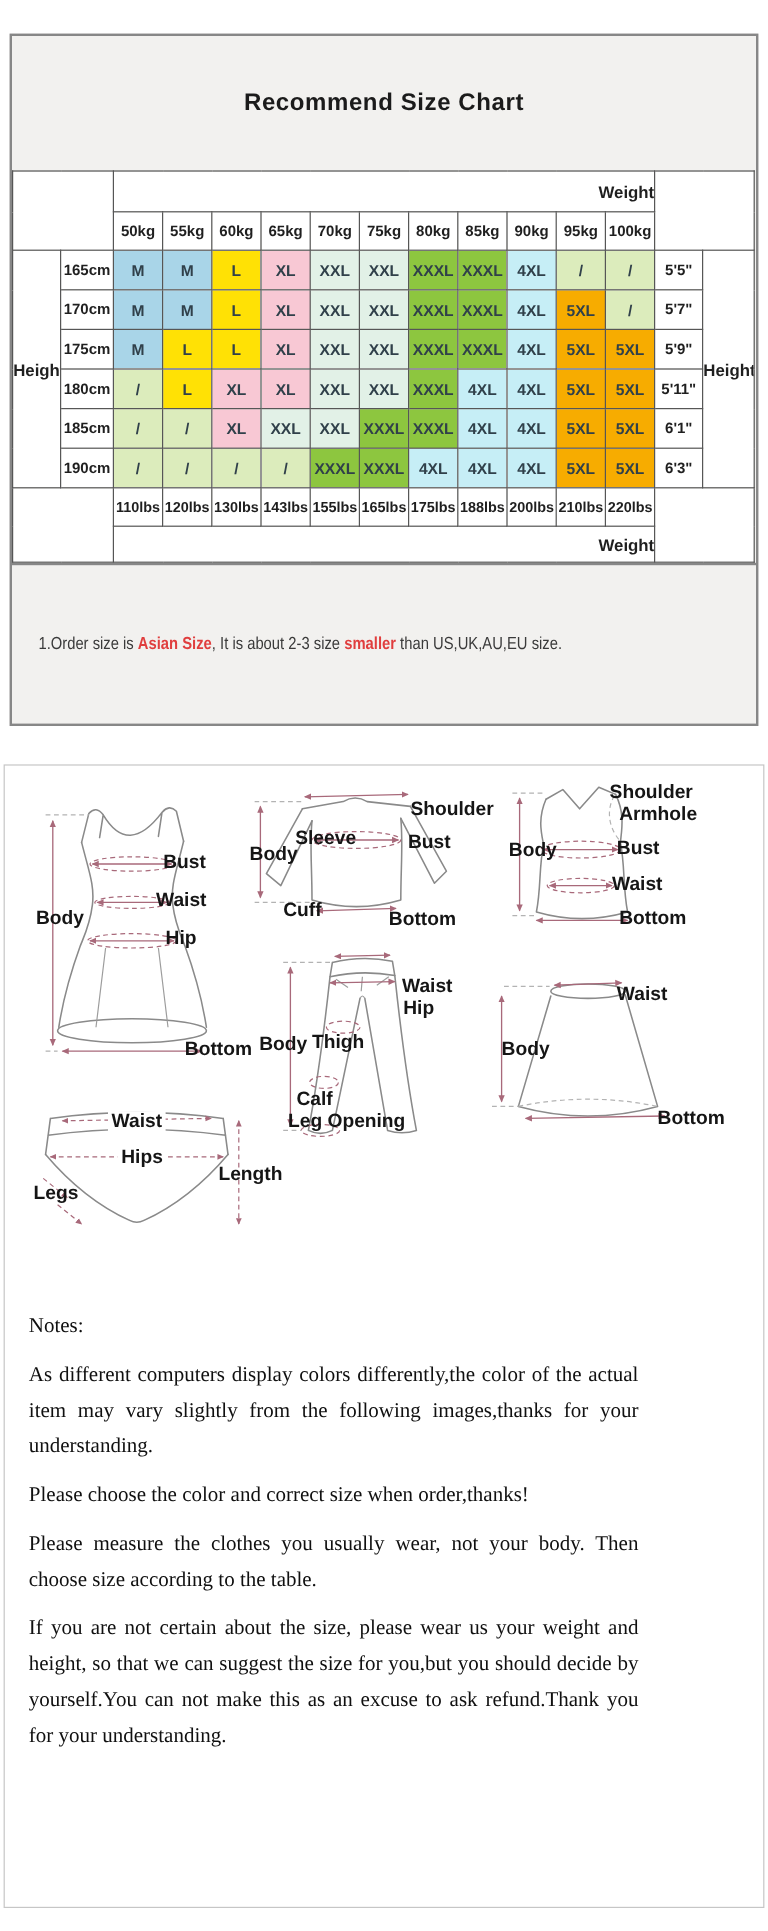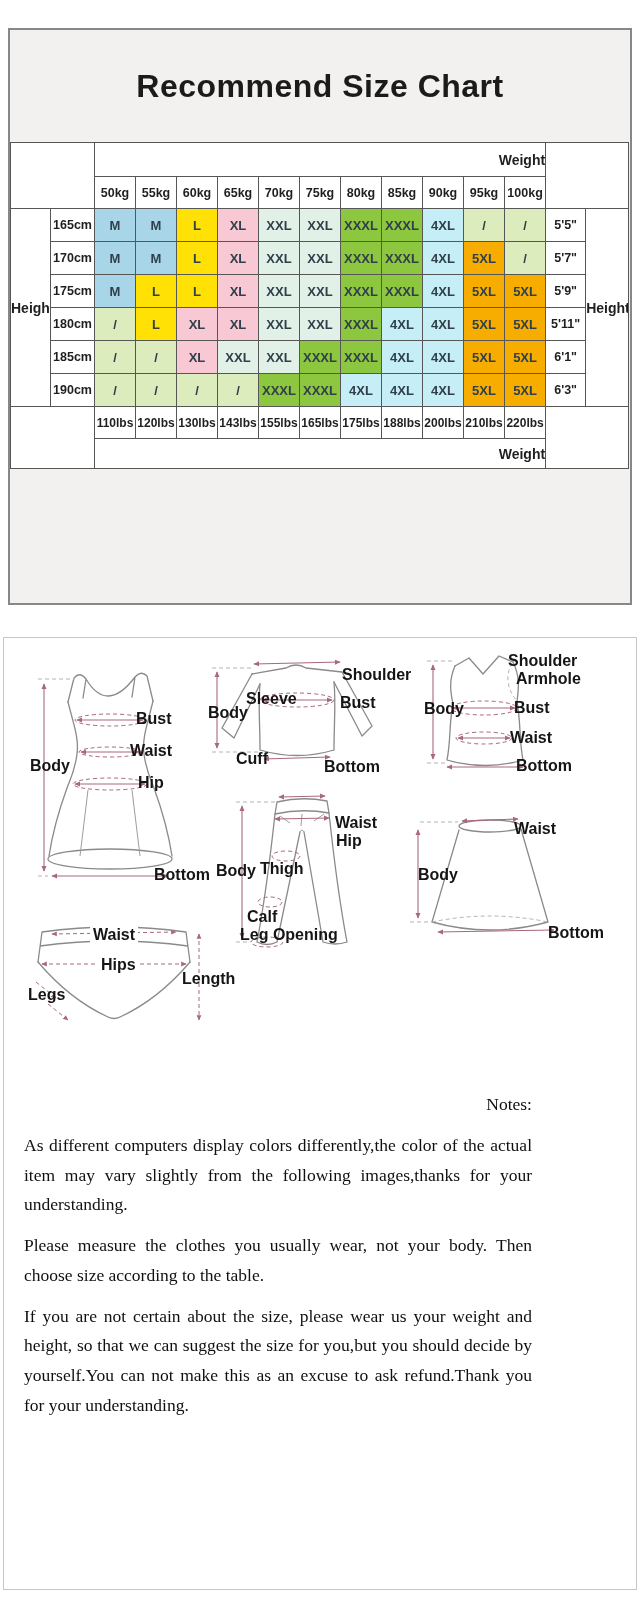--- a/index.html
+++ b/index.html
@@ -2,21 +2,21 @@
 <html><head>
 <meta charset="utf-8">
 <style>
   html,body{margin:0;padding:0;background:#fff;}
   .page{position:relative;width:640px;height:1609px;background:#fff;font-family:"Liberation Sans",sans-serif;overflow:hidden;}
 
   
   .top-box{position:absolute;left:8px;top:28px;width:624px;height:577px;box-sizing:border-box;
            border:2px solid #878787;background:#f2f1ef;display:flex;flex-direction:column;}
   .title{height:112px;display:flex;align-items:center;justify-content:center;
-         font-size:32px;font-weight:bold;color:#1b1b1b;letter-spacing:.5px;}
+         font-size:20px;font-weight:bold;color:#1b1b1b;letter-spacing:.5px;}
   #size-table{border-collapse:collapse;table-layout:fixed;width:618px;}
   #size-table td{border:1px solid #565656;text-align:center;vertical-align:middle;
                  font-size:13px;color:#222;background:#fff;padding:0;overflow:hidden;white-space:nowrap;}
   #size-table td.head{font-weight:bold;font-size:12.5px;color:#1f1f1f;}
   #size-table td.wh{font-size:14px;text-align:right;}
   #size-table td.hh{font-size:14px;}
   #size-table td.lbs{font-size:12px;}
   #size-table td.size{font-weight:bold;font-size:13px;color:#30404a;}
   .notes-rows{flex:1;display:flex;flex-direction:column;}
   .note-row{flex:1;display:flex;align-items:center;padding-left:22px;
@@ -34,21 +34,21 @@
   .m{fill:none;stroke:#a8697a;stroke-width:1.1;}
   .md{fill:none;stroke:#a8697a;stroke-width:1;stroke-dasharray:4 3;}
   .gd{fill:none;stroke:#b3b3b3;stroke-width:1;stroke-dasharray:4 3;}
   .dl{position:absolute;font-weight:bold;font-size:16px;color:#151515;white-space:nowrap;}
   .dl.bg{background:#fff;padding:0 3px;}
 
   
   .bottom-text{position:absolute;left:20px;top:452px;width:508px;
                font-family:"Liberation Serif",serif;font-size:17.5px;line-height:1.7;color:#101010;}
   .bottom-text p{margin:0 0 11px 0;text-align:justify;}
-  .bottom-text p.nh{text-align:right;}
+  .bottom-text p.nh{text-align:left;}
 </style>
 </head>
 <body>
 
 <div class="page">
 
   <div class="top-box">
     <div class="title">Recommend Size Chart</div>
     <table id="size-table">
         <colgroup>
@@ -193,20 +193,23 @@
             <td class="head lbs">210lbs</td>
             <td class="head lbs">220lbs</td>
             <td colspan="2" rowspan="2" class="blank"></td>
           </tr>
           <tr style="height: 30px;">
             <td colspan="11" class="head wh">Weight</td>
           </tr>
         </tbody>
       </table>
     <div class="notes-rows">
+      <div class="note-row">
+        <span class="cond"><span>1.Order size is </span><span class="red">Asian Size</span><span>, It is about 2-3 size </span><span class="red">smaller</span><span> than US,UK,AU,EU size.</span></span>
+      </div>
     </div>
   </div>
 
   <div class="bottom-box">
 
     <svg class="fig" style="left:32px;top:26px" width="150" height="225" viewBox="0 0 150 225">
       <defs>
         <marker id="ar" viewBox="0 0 10 10" refX="8" refY="5" markerWidth="6" markerHeight="6" orient="auto-start-reverse">
           <path d="M0,1 9,5 0,9z" fill="#a8697a"></path>
         </marker>
@@ -314,17 +317,18 @@
       <path class="md" d="M165,12 L165,98" marker-start="url(#ar)" marker-end="url(#ar)"></path>
     </svg>
     <span class="dl bg" style="left:86px;top:288px">Waist</span>
     <span class="dl bg" style="left:94px;top:318px">Hips</span>
     <span class="dl" style="left:24px;top:348px">Legs</span>
     <span class="dl" style="left:178px;top:332px">Length</span>
 
     <div class="bottom-text">
       <p class="nh">Notes:</p>
       <p>As different computers display colors differently,the color of the actual item may vary slightly from the following images,thanks for your understanding.</p>
+      <p>Please choose the color and correct size when order,thanks!</p>
       <p>Please measure the clothes you usually wear, not your body. Then choose size according to the table.</p>
       <p>If you are not certain about the size, please wear us your weight and height, so that we can suggest the size for you,but you should decide by yourself.You can not make this as an excuse to ask refund.Thank you for your understanding.</p>
     </div>
   </div>
 </div>
 
 </body></html>

